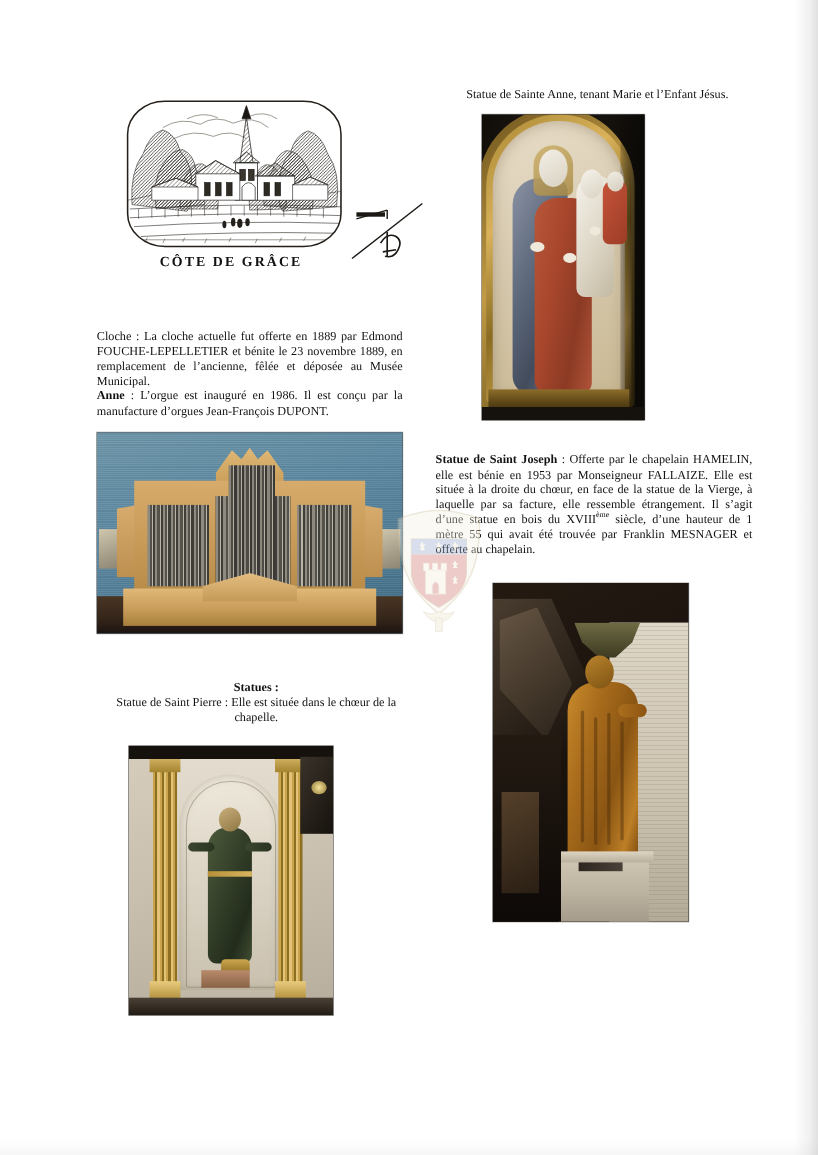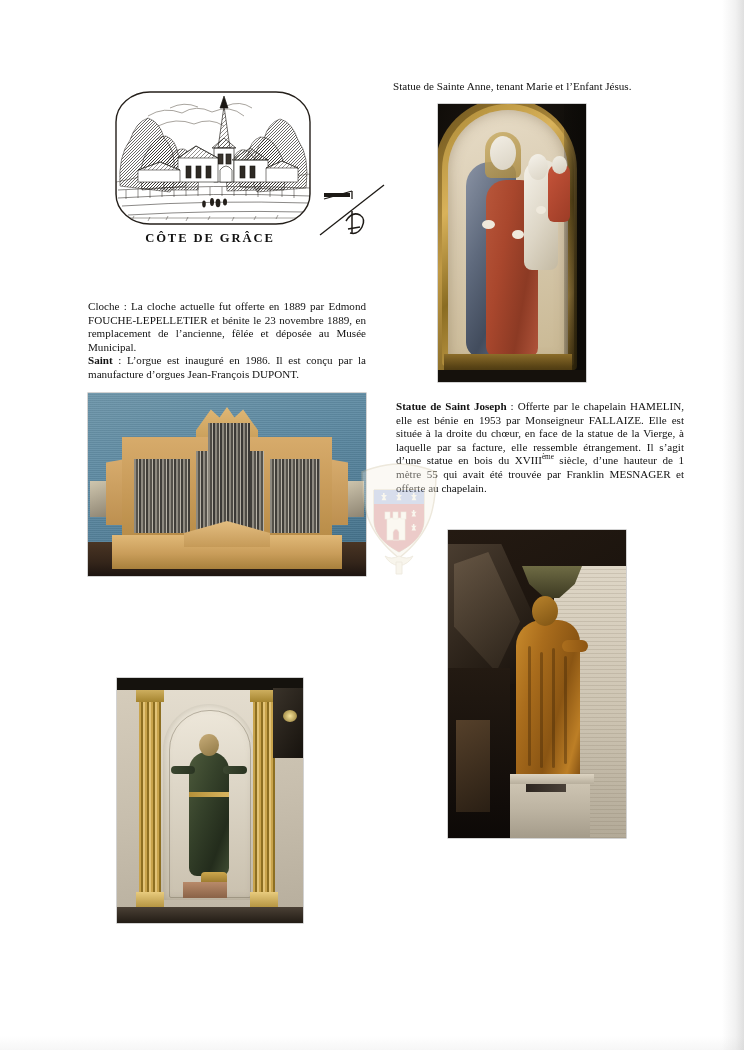--- a/index.html
+++ b/index.html
@@ -12,21 +12,21 @@
   #scan-shadow-right{position:absolute;top:0;right:0;width:22px;height:100%;
       background:linear-gradient(to right,rgba(255,255,255,0) 0%,rgba(190,190,190,0.22) 62%,rgba(150,150,150,0.30) 100%);
       pointer-events:none;}
   #scan-shadow-bottom{position:absolute;left:0;bottom:0;width:100%;height:14px;
       background:linear-gradient(to bottom,rgba(255,255,255,0) 0%,rgba(200,200,200,0.16) 100%);
       pointer-events:none;}
 
   
   .para{position:absolute;font-size:11.1px;line-height:13.6px;text-align:justify;
         color:#121212;-webkit-font-smoothing:antialiased;}
-  .plain{text-align:left;}
+  .plain{text-align:center;}
   .sup{font-size:7.2px;vertical-align:super;line-height:0;}
 
   
   .photo{position:absolute;overflow:hidden;background:#222;
          box-shadow:0 0 0 0.6px rgba(120,120,120,.55);}
   .photo .inner{position:absolute;inset:0;}
 
   
   #engraving{position:absolute;left:108px;top:86px;width:210px;height:150px;}
   #engraving svg{display:block;width:100%;height:100%;}
@@ -346,21 +346,21 @@
         <div class="sa-hand" style="left:40px;top:96px;width:12px;height:9px;"></div>
         <div class="sa-hand" style="left:64px;top:72px;width:10px;height:8px;"></div>
       </div>
       <div class="sa-base"></div>
       <div class="sa-base2"></div>
     </div>
   </div>
 
   <div class="para" style="left:88px;top:300px;width:278px;">
     <span style="font-weight:normal">Cloche</span><span> : La cloche actuelle fut offerte en 1889 par Edmond FOUCHE-LEPELLETIER et bénite le 23 novembre 1889, en remplacement de l’ancienne, fêlée et déposée au Musée Municipal.</span><br>
-    <span style="font-weight:bold">Saint</span><span> : L’orgue est inauguré en 1986. Il est conçu par la manufacture d’orgues Jean-François DUPONT.</span>
+    <span style="font-weight:bold">Anne</span><span> : L’orgue est inauguré en 1986. Il est conçu par la manufacture d’orgues Jean-François DUPONT.</span>
   </div>
 
   <div id="photo-orgue" class="photo">
     <div class="inner">
       <div class="org-bg"></div>
       <div class="org-floor"></div>
       <div class="org-sidepanel" style="left:2px;"></div>
       <div class="org-sidepanel" style="right:2px;"></div>
       <div class="org-wing l"></div>
       <div class="org-wing r"></div>
@@ -369,21 +369,21 @@
       <div class="pipes" style="left:46px;top:66px;width:56px;height:74px;"></div>
       <div class="pipes" style="left:108px;top:58px;width:26px;height:82px;"></div>
       <div class="pipes" style="left:150px;top:58px;width:26px;height:82px;"></div>
       <div class="pipes" style="left:182px;top:66px;width:50px;height:74px;"></div>
       <div class="org-center"></div>
       <div class="org-base"></div>
       <div class="org-chev"></div>
     </div>
   </div>
 
-  <div class="para" style="left:396px;top:400px;width:288px;">
+  <div class="para" style="left:396px;top:412px;width:288px;">
     <span style="font-weight:bold">Statue de Saint Joseph</span><span> : Offerte par le chapelain HAMELIN, elle est bénie en 1953 par Monseigneur FALLAIZE. Elle est située à la droite du chœur, en face de la statue de la Vierge, à laquelle par sa facture, elle ressemble étrangement. Il s’agit d’une statue en bois du XVIII</span><span class="sup">ème</span><span> siècle, d’une hauteur de 1 mètre 55 qui avait été trouvée par Franklin MESNAGER et offerte au chapelain.</span>
   </div>
 
   <div id="watermark">
     <svg viewBox="0 0 86 116" xmlns="http://www.w3.org/2000/svg">
       <g opacity="0.9">
 
         <path d="M43 2 C62 2 80 10 80 10 C80 44 76 70 43 96 C10 70 6 44 6 10 C6 10 24 2 43 2 Z" fill="#f4efe0" stroke="#cdbf9d" stroke-width="1.4"></path>
 
         <path d="M18 28 L68 28 L68 58 C68 74 54 84 43 90 C32 84 18 74 18 58 Z" fill="#d8ccb0" stroke="#b9a87f" stroke-width="1"></path>
@@ -411,20 +411,24 @@
         </g>
 
         <g fill="#eae2cb" stroke="#cdbf9d" stroke-width="0.8">
           <path d="M43 94 q8 4 14 0 q-4 8 -14 10 q-10 -2 -14 -10 q6 4 14 0 z"></path>
           <path d="M40 100 l6 0 l0 12 l-6 0 z"></path>
         </g>
       </g>
     </svg>
   </div>
 
+  <div class="para plain" style="left:88px;top:619px;width:290px;">
+    <span style="font-weight:bold">Statues :</span><br>
+    <span>Statue de Saint Pierre : Elle est située dans le chœur de la chapelle.</span>
+  </div>
 
   <div id="photo-st-pierre" class="photo">
     <div class="inner">
       <div class="sp-bg"></div>
       <div class="sp-wall"></div>
       <div class="sp-niche"></div>
       <div class="sp-niche-line"></div>
       <div class="sp-col" style="left:22px;"></div>
       <div class="sp-col" style="right:28px;"></div>
       <div class="sp-col-cap" style="left:19px;top:4px;"></div>

